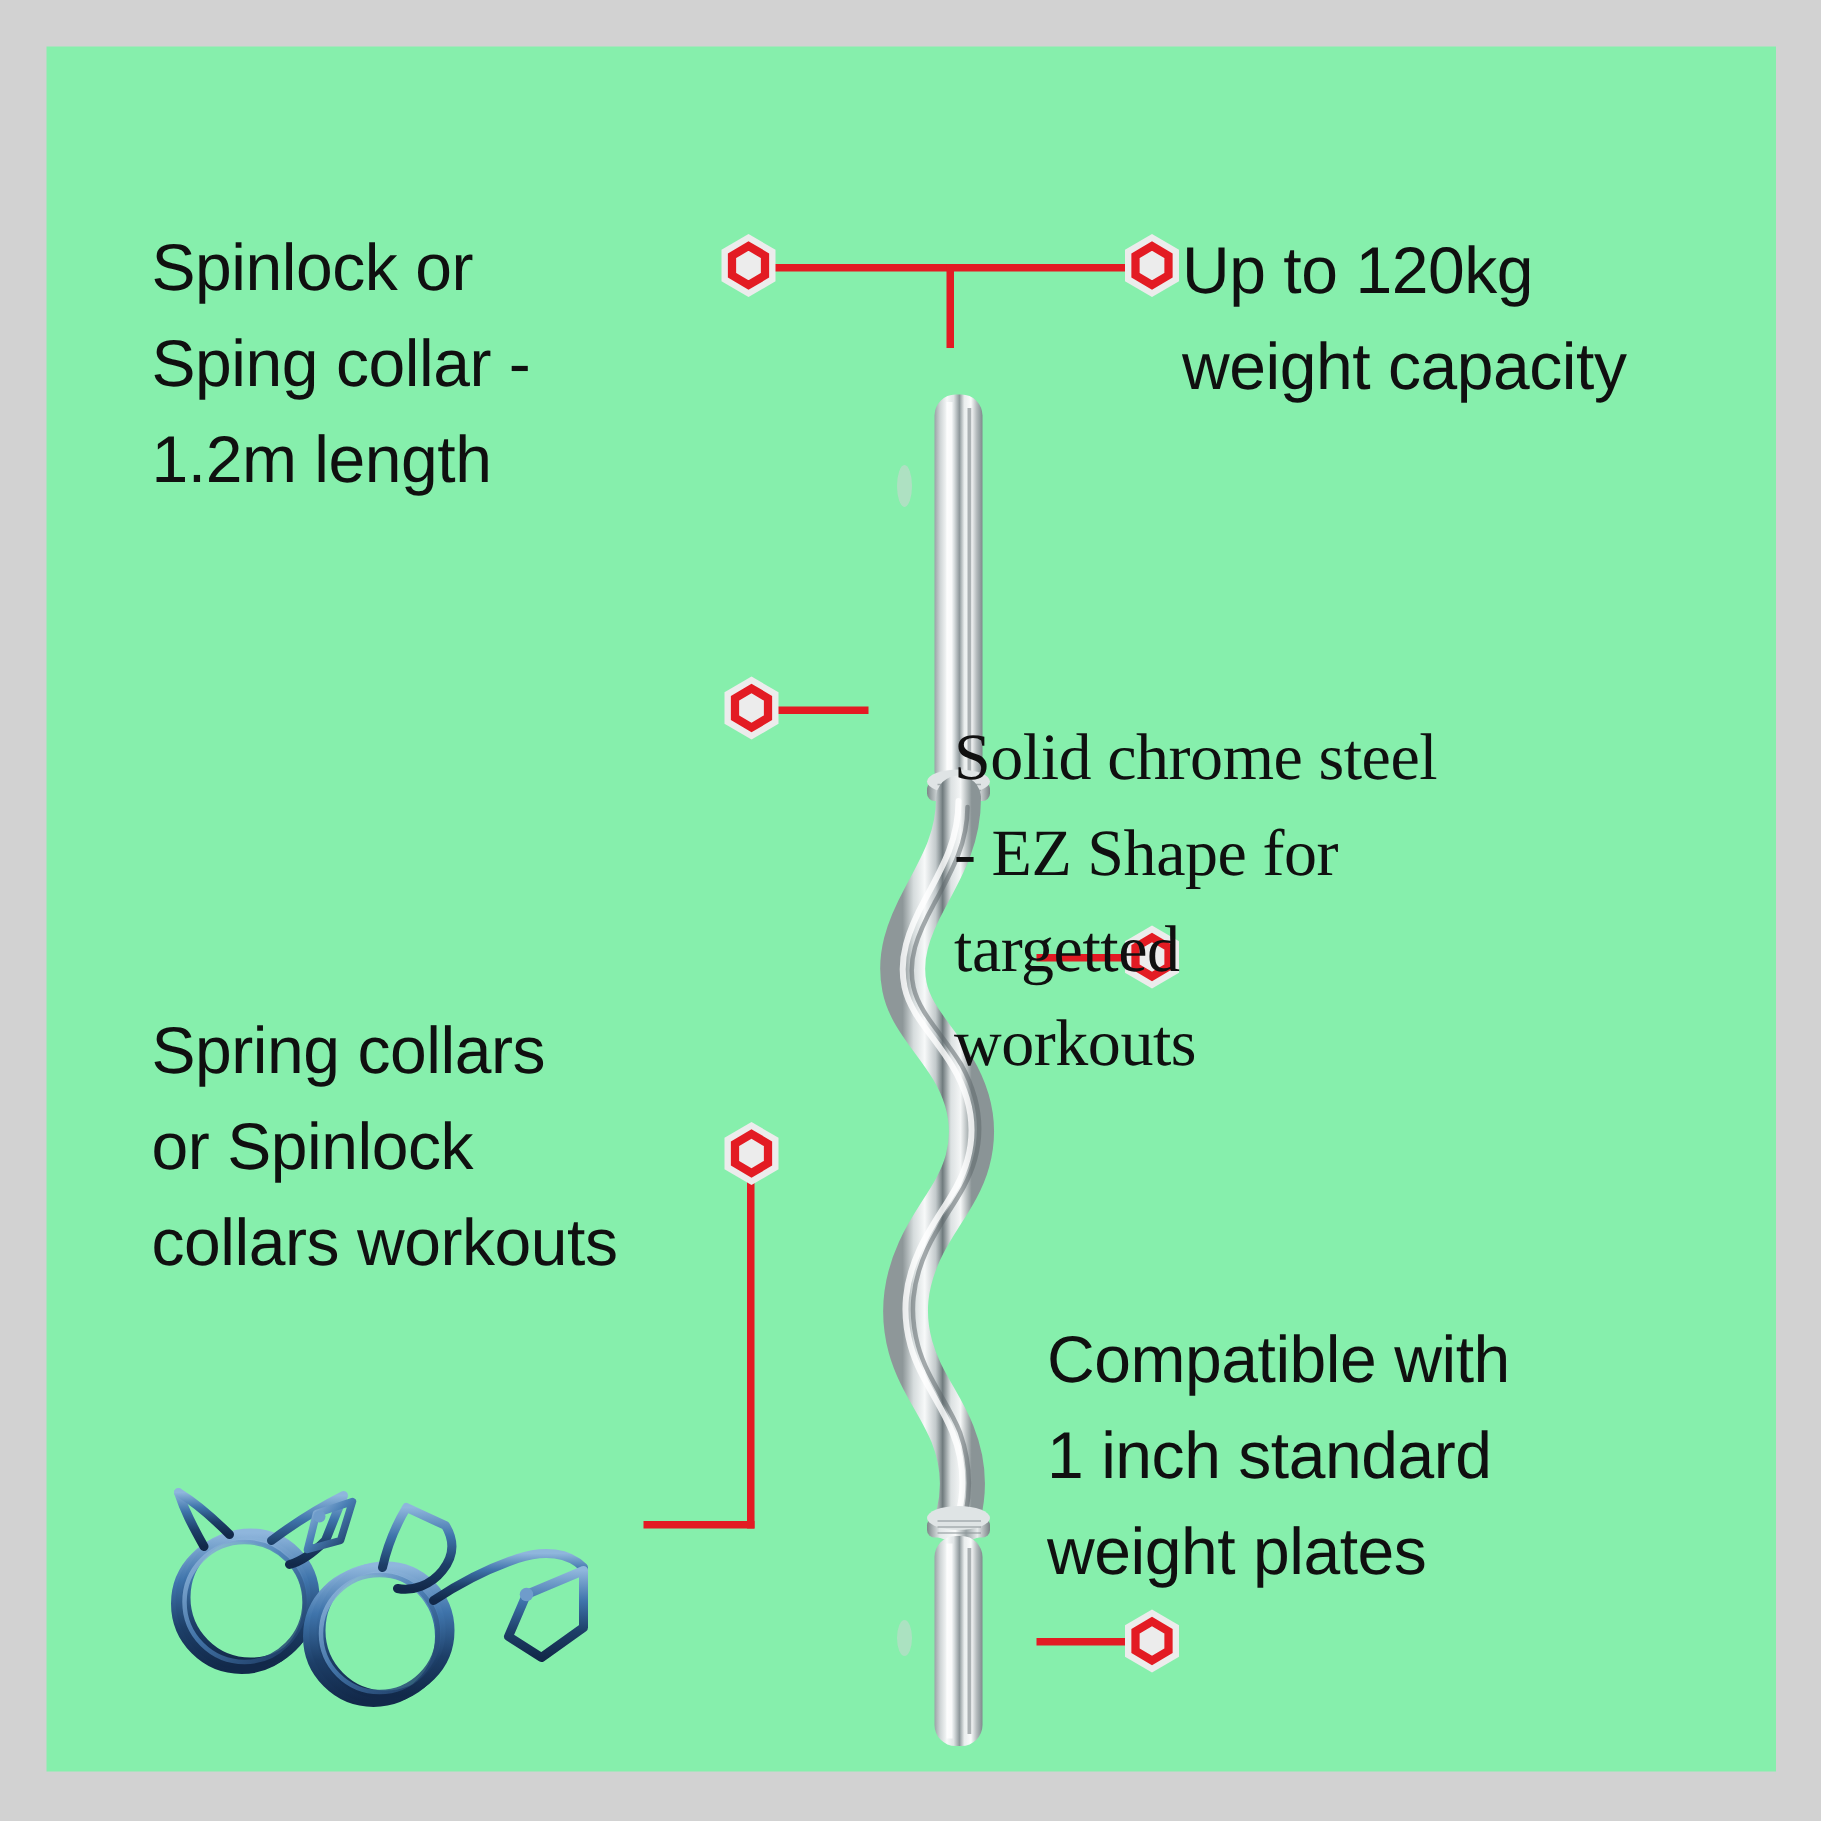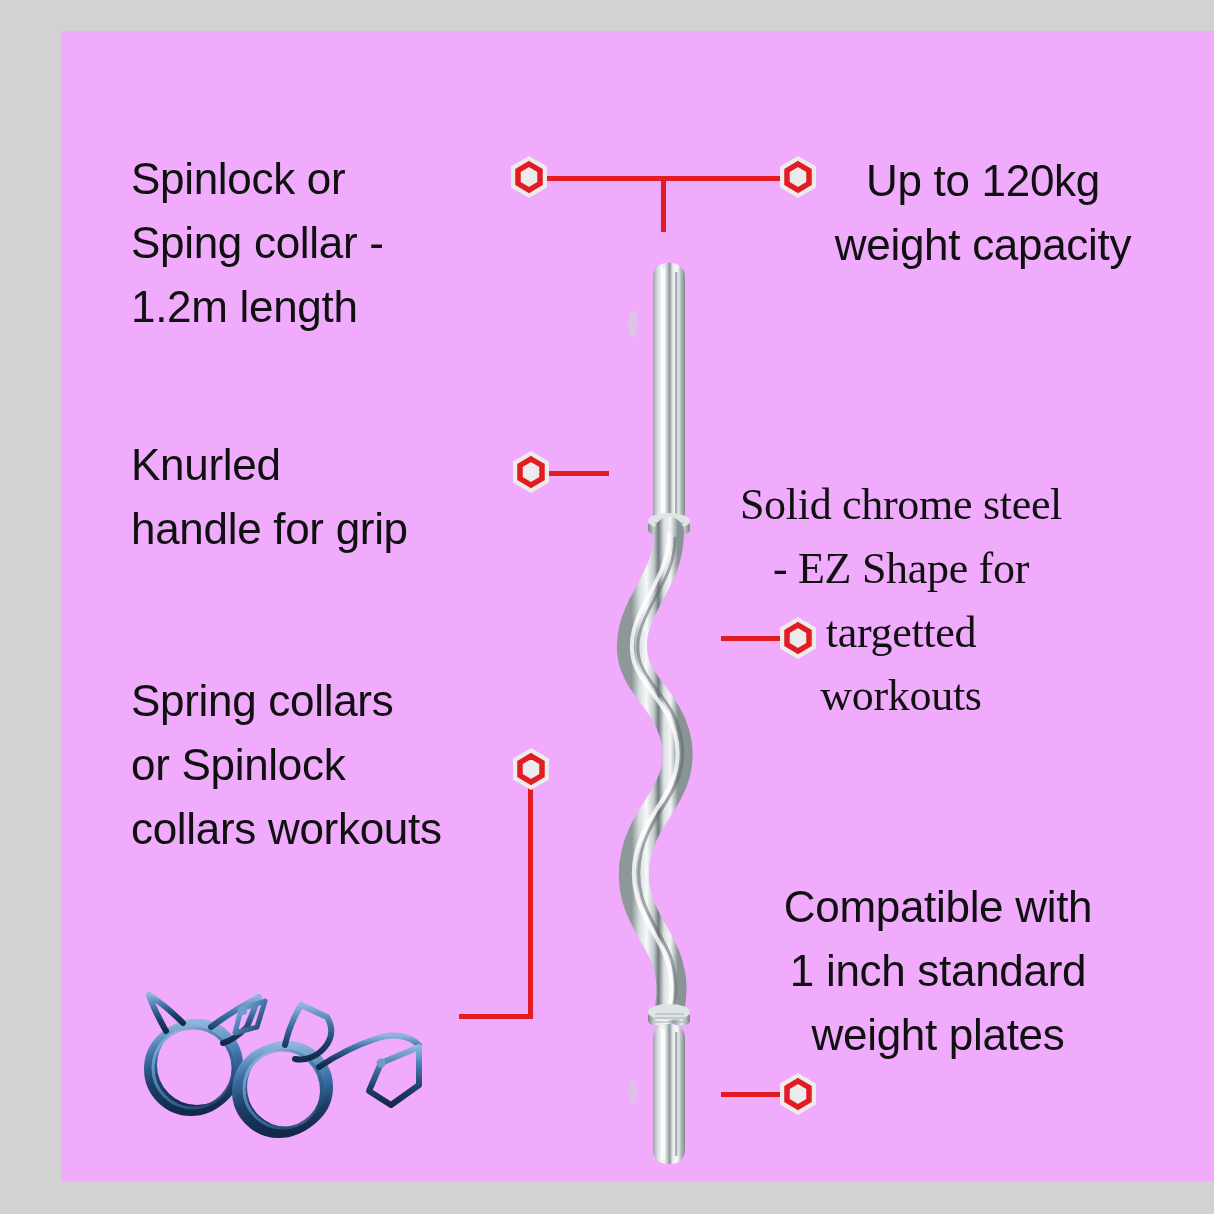--- a/index.html
+++ b/index.html
@@ -11,35 +11,34 @@
   }
   #stage {
     position:relative;
     width:1214px; height:1214px;
     background:#d2d2d2;
   }
   #canvas {
     position:absolute;
     left:31px; top:31px;
     width:1153px; height:1150px;
-    background:#f0abfc;
-    margin-left:30px;
+    background:#86efac;
   }
   
   .callout {
     position:absolute;
     color:#101010;
     font-size:44px;
     line-height:1.45;
     font-weight:400;
     letter-spacing:-0.3px;
     white-space:pre-line;
   }
   .callout.left  { text-align:left; }
-  .callout.right { text-align:center; }
+  .callout.right { text-align:left; }
 
   #txt-spinlock   { left:70px;  top:116px;  width:400px; }
   #txt-capacity   { right:66px; top:118px;  width:330px; }
   #txt-knurled    { left:70px;  top:402px;  width:420px; }
   #txt-chrome     { right:78px; top:442px;  width:470px;font-family:Liberation Serif, serif; }
   #txt-springs    { left:70px;  top:638px;  width:420px; }
   #txt-plates     { right:66px; top:844px;  width:420px; }
 
   
   .line { position:absolute; background:#e31b23; }
@@ -277,22 +276,20 @@
         <polygon points="23,2 41,12.5 41,33.5 23,44 5,33.5 5,12.5" fill="#ececec"></polygon>
         <polygon points="23,10 34,16.5 34,29.5 23,36 12,29.5 12,16.5" fill="none" stroke="#e31b23" stroke-width="5.5"></polygon>
       </svg>
     </div>
 
     <div class="callout left" id="txt-spinlock">Spinlock or
 Sping collar -
 1.2m length</div>
     <div class="callout right" id="txt-capacity">Up to 120kg
 weight capacity</div>
-    <div class="callout left" id="txt-knurled">Knurled
-handle for grip</div>
     <div class="callout right" id="txt-chrome">Solid chrome steel
 - EZ Shape for
 targetted
 workouts</div>
     <div class="callout left" id="txt-springs">Spring collars
 or Spinlock
 collars workouts</div>
     <div class="callout right" id="txt-plates">Compatible with
 1 inch standard
 weight plates</div>

